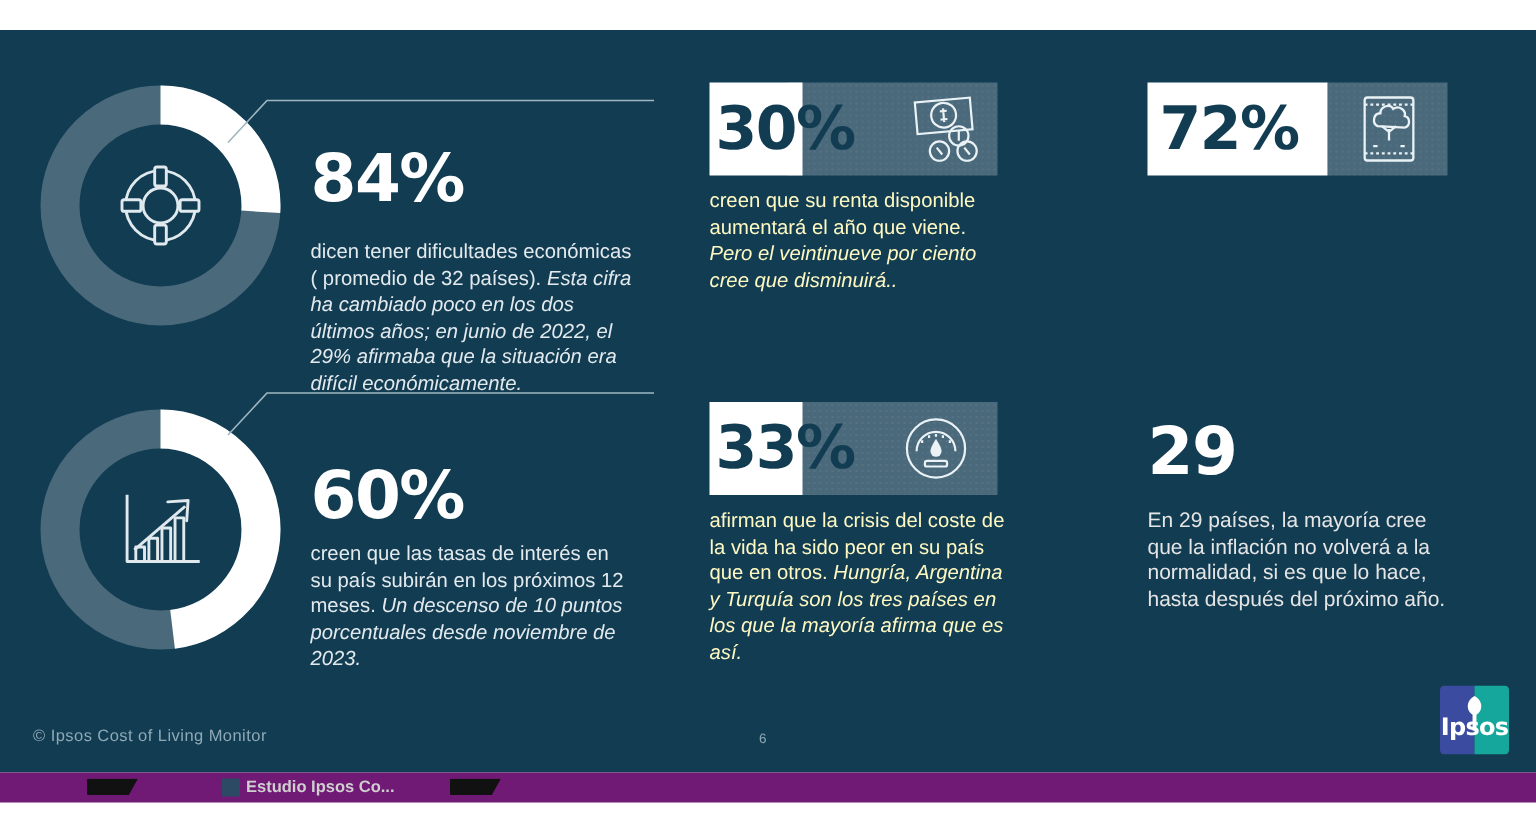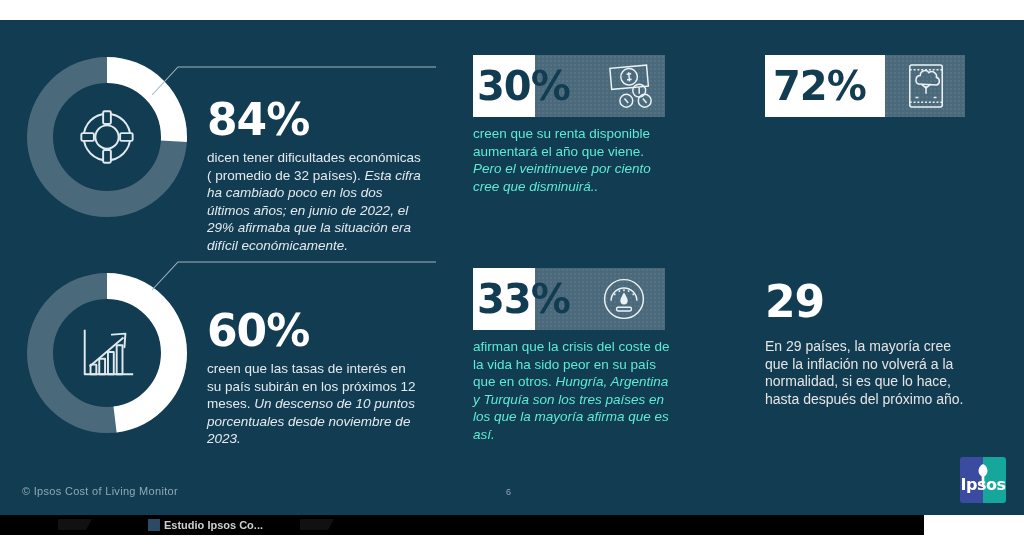--- a/index.html
+++ b/index.html
@@ -69,21 +69,21 @@
   }
   .box-icon{
     position:absolute;right:8px;top:4px;
     width:54px;height:54px;
     display:flex;align-items:center;justify-content:center;
     z-index:2;
   }
   .box-desc{
     margin-top:8px;
     width:200px;
-    color:#5eead4;
+    color:#fef9c3;
     font-size:13.5px;
     line-height:17.5px;
   }
   .plain-block{position:absolute;}
   .plain-num{
     color:#ffffff;font-weight:bold;font-size:44px;line-height:48px;
     letter-spacing:-1px;font-family:"DejaVu Sans", sans-serif;
   }
   .plain-desc{
     margin-top:12px;width:205px;color:#e5e5e5;
@@ -105,22 +105,22 @@
   .logo .half-l{position:absolute;left:0;top:0;width:50%;height:100%;background:#3b4ba0;}
   .logo .half-r{position:absolute;right:0;top:0;width:50%;height:100%;background:#16a79c;}
   .logo .tree{position:absolute;left:50%;top:6px;transform:translateX(-50%);}
   .logo .word{
     position:absolute;left:0;right:0;bottom:9px;text-align:center;
     color:#fff;font-weight:bold;font-size:16px;
     font-family:"DejaVu Sans", sans-serif;letter-spacing:-.5px;
   }
   
   #taskbar{
-    position:absolute;left:0;top:515px;width:924px;height:20px;
-    background:#000000;overflow:hidden;
+    position:absolute;left:0;top:515px;width:1024px;height:20px;
+    background:#701a75;overflow:hidden;
   }
   .tb-item{
     position:absolute;top:1px;height:18px;display:flex;align-items:center;gap:4px;
     color:#cfcfcf;font-size:11px;font-weight:bold;
   }
   .tb-chip{width:34px;height:11px;background:#111;border-radius:1px;
     clip-path:polygon(0 0,100% 0,82% 100%,0 100%);}
   .tb-glyph{width:12px;height:12px;background:#2c4a63;}
 </style>
 </head>
@@ -143,21 +143,21 @@
         <rect x="28" y="45.5" width="8" height="13" rx="1.5" fill="#123c52"></rect>
         <rect x="5.5" y="28" width="13" height="8" rx="1.5" fill="#123c52"></rect>
         <rect x="45.5" y="28" width="13" height="8" rx="1.5" fill="#123c52"></rect>
       </svg>
     </div>
     <svg class="connector" style="left:128px;top:5px;" width="290" height="40">
       <path d="M2 38 L28 10 L286 10" fill="none" stroke="#9fb6c1" stroke-width="1.1"></path>
     </svg>
     <div class="stat-text" style="left:185px;top:45px;width:215px;">
       <div class="big-num">84%</div>
-      <div class="desc" style="margin-top:6px;"><span>dicen tener dificultades económicas ( promedio de 32 países). </span><i>Esta cifra ha cambiado poco en los dos últimos años; en junio de 2022, el 29% afirmaba que la situación era difícil económicamente.</i></div>
+      <div class="desc" style="margin-top:16px;"><span>dicen tener dificultades económicas ( promedio de 32 países). </span><i>Esta cifra ha cambiado poco en los dos últimos años; en junio de 2022, el 29% afirmaba que la situación era difícil económicamente.</i></div>
     </div>
   </div>
 
   <div class="donut-block" style="left:22px;top:248px;">
     <div class="donut">
       <svg viewBox="0 0 170 170" width="170" height="170" aria-hidden="true">
         <circle cx="85" cy="85" r="67" fill="none" stroke="#4a6a7c" stroke-width="26"></circle>
         <circle cx="85" cy="85" r="67" fill="none" stroke="#ffffff" stroke-width="26" stroke-dasharray="202 218.9" transform="rotate(-90 85 85)"></circle>
       </svg>
     </div>

